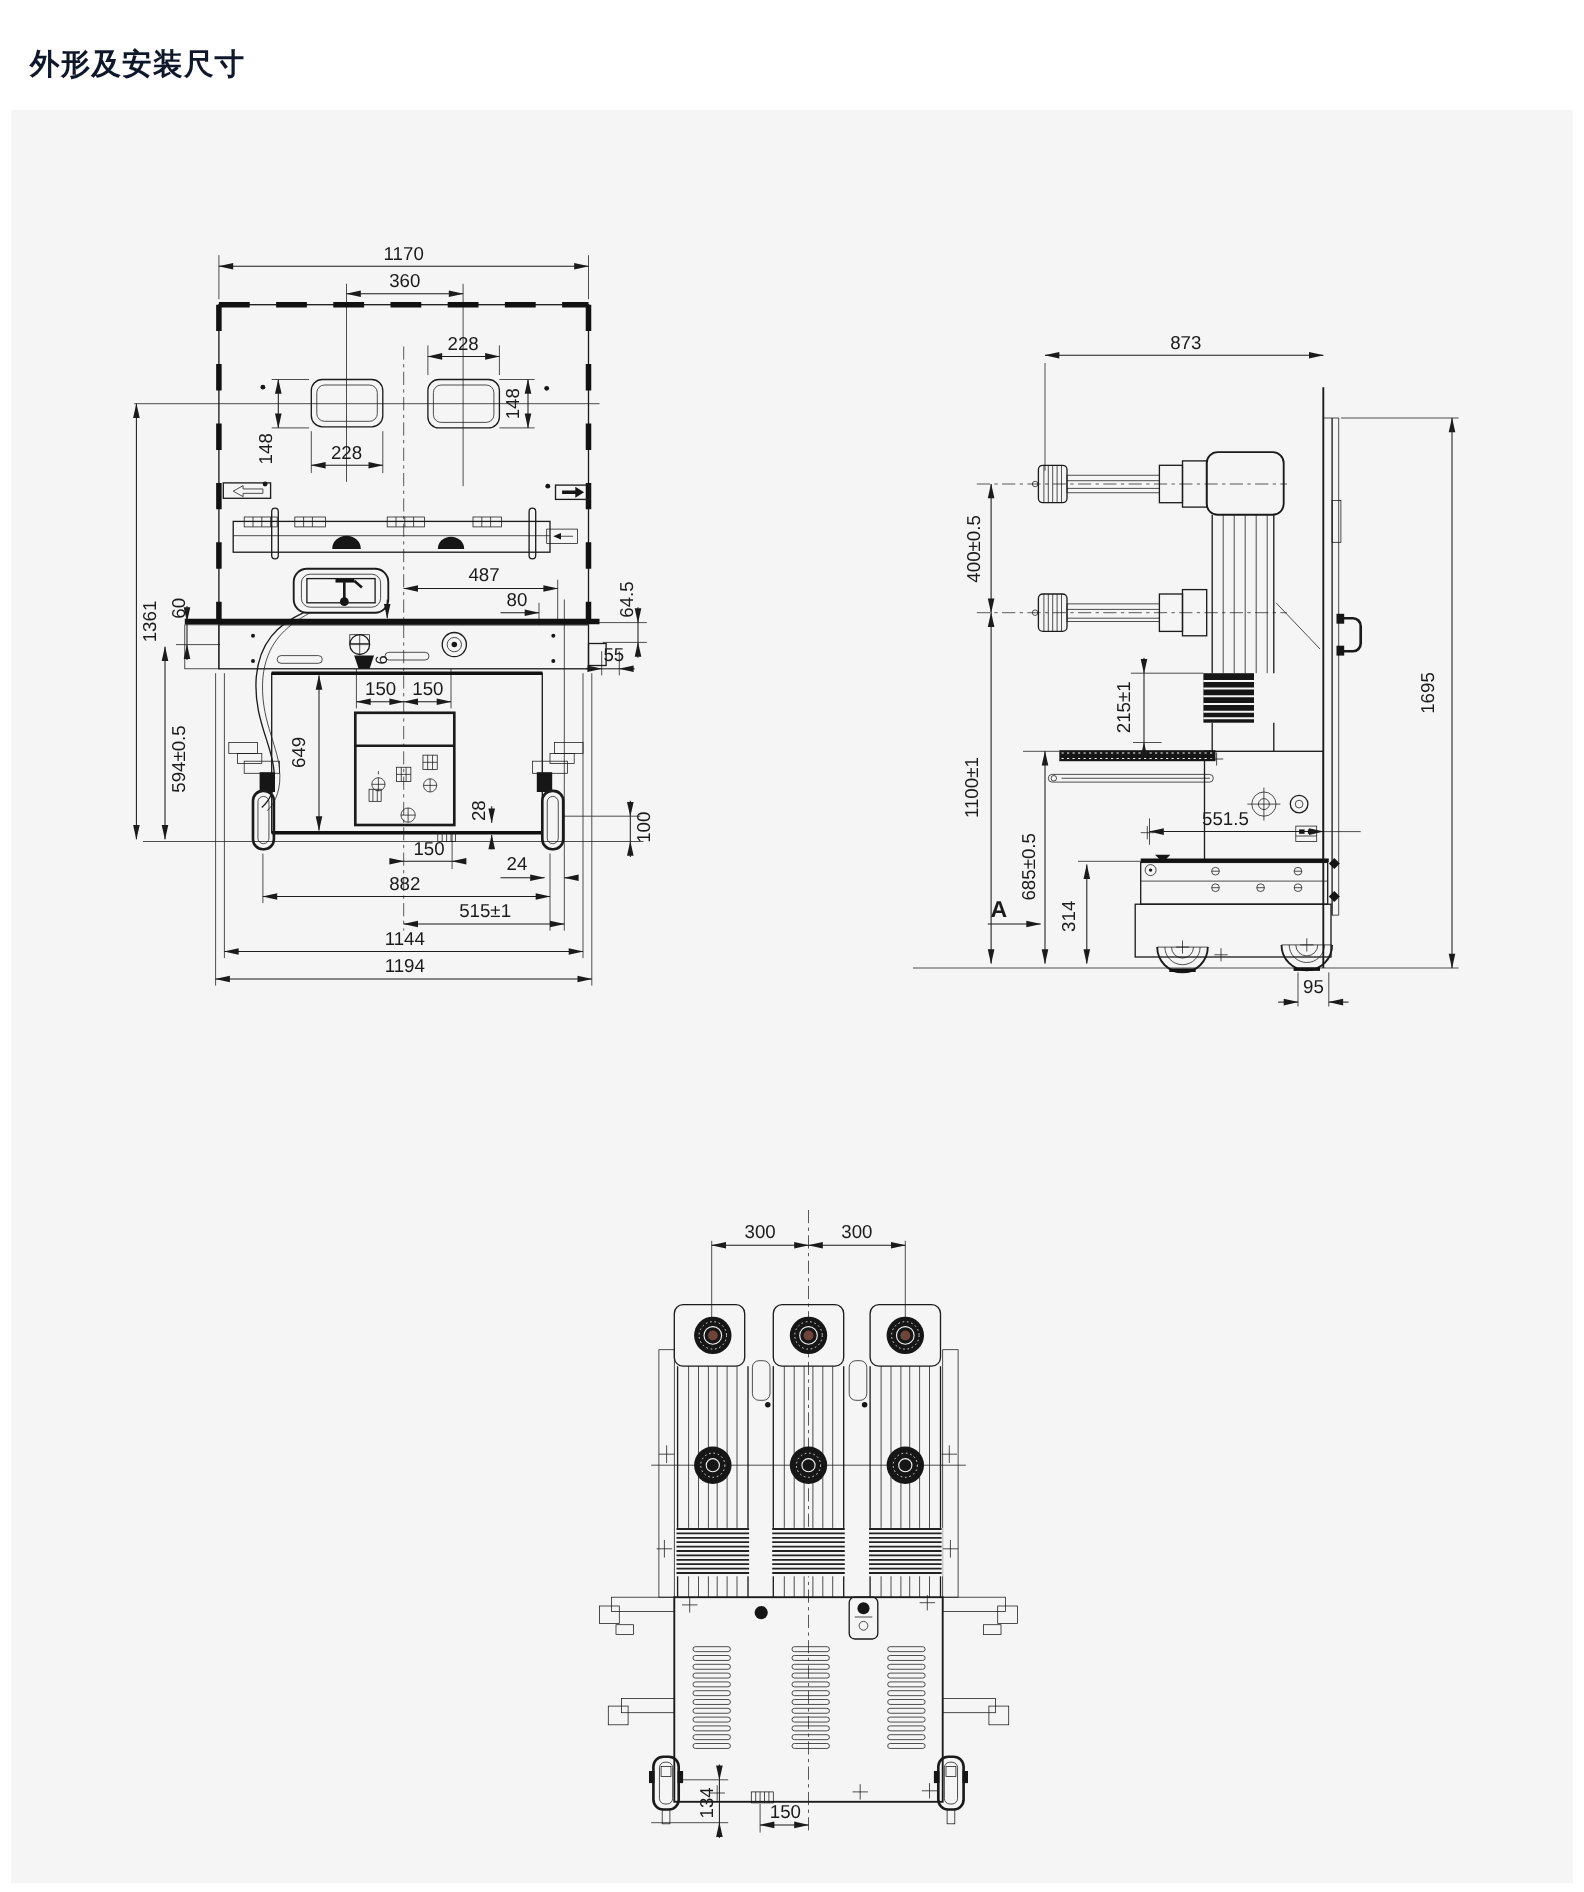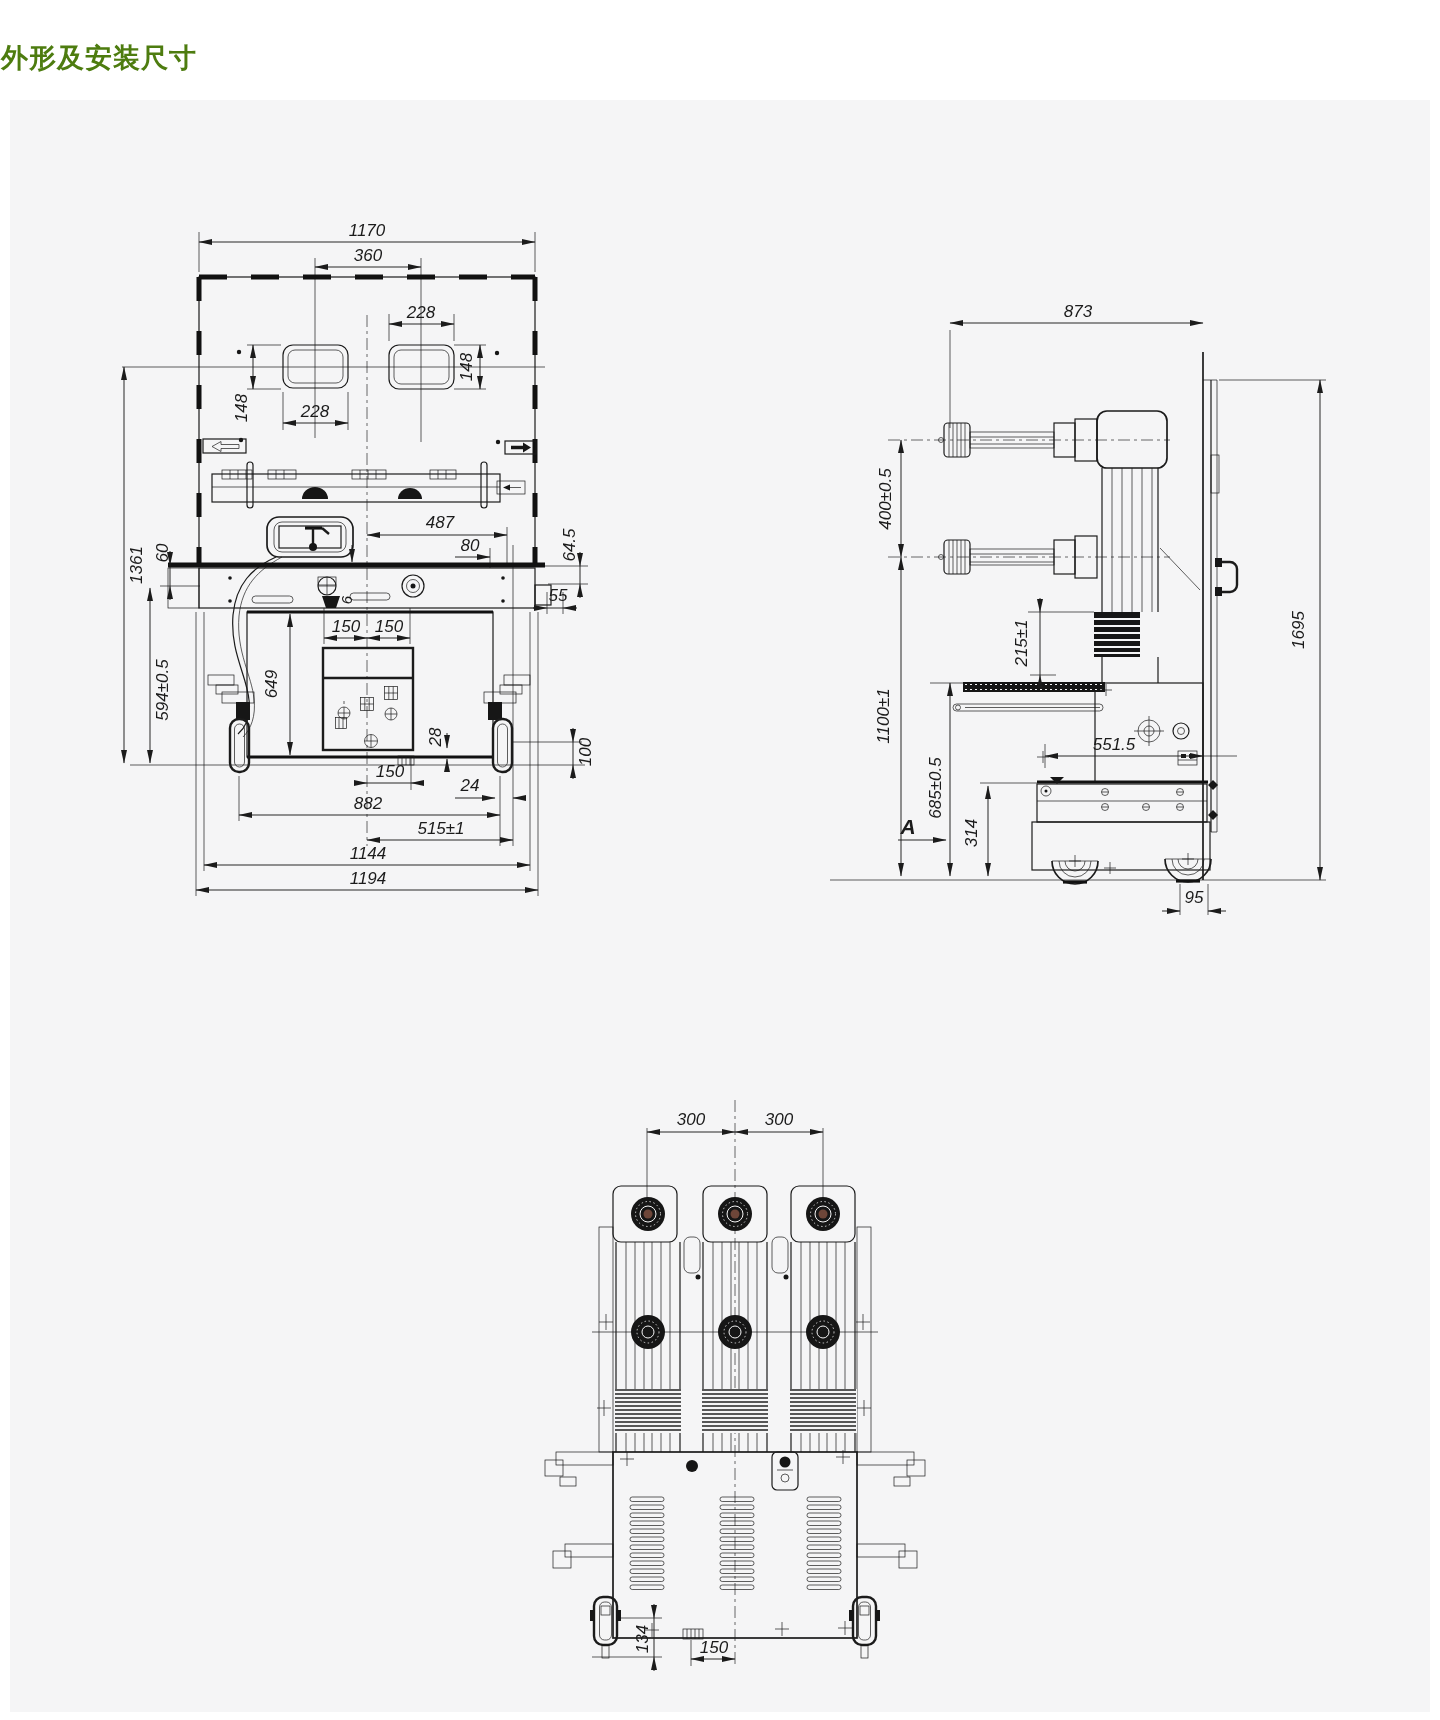--- a/index.html
+++ b/index.html
@@ -1,19 +1,19 @@
 <!DOCTYPE html>
 <html><head>
 <meta charset="utf-8">
 <style>
   html,body{margin:0;padding:0;background:#ffffff;width:1440px;height:1720px;position:relative;
     font-family:"Liberation Sans",sans-serif;}
-  #page-title{position:absolute;left:1px;top:40px;font-size:27px;font-weight:600;
-    letter-spacing:1px;color:#4d7c0f;}
-  #canvas{position:absolute;left:10px;top:100px;width:1420px;height:1612px;background:#f5f5f6;font-style:italic;}
+  #page-title{position:absolute;left:27px;top:40px;font-size:27px;font-weight:600;
+    letter-spacing:1px;color:#0f172a;}
+  #canvas{position:absolute;left:10px;top:100px;width:1420px;height:1612px;background:#f5f5f6;}
   #canvas svg{position:absolute;overflow:visible;}
   #front-svg{left:108px;top:110px;}
   #side-svg{left:768px;top:200px;}
   #rear-svg{left:458px;top:920px;}
   .t{stroke:#1b1b1b;stroke-width:.7;fill:none}
   .m{stroke:#1b1b1b;stroke-width:1.2;fill:none}
   .h{stroke:#1b1b1b;stroke-width:1.7;fill:none}
   .k{stroke:#1b1b1b;stroke-width:2.4;fill:none}
   .x{stroke:#111111;stroke-width:3.2;fill:none}
   .xx{stroke:#111111;stroke-width:5;fill:none}

